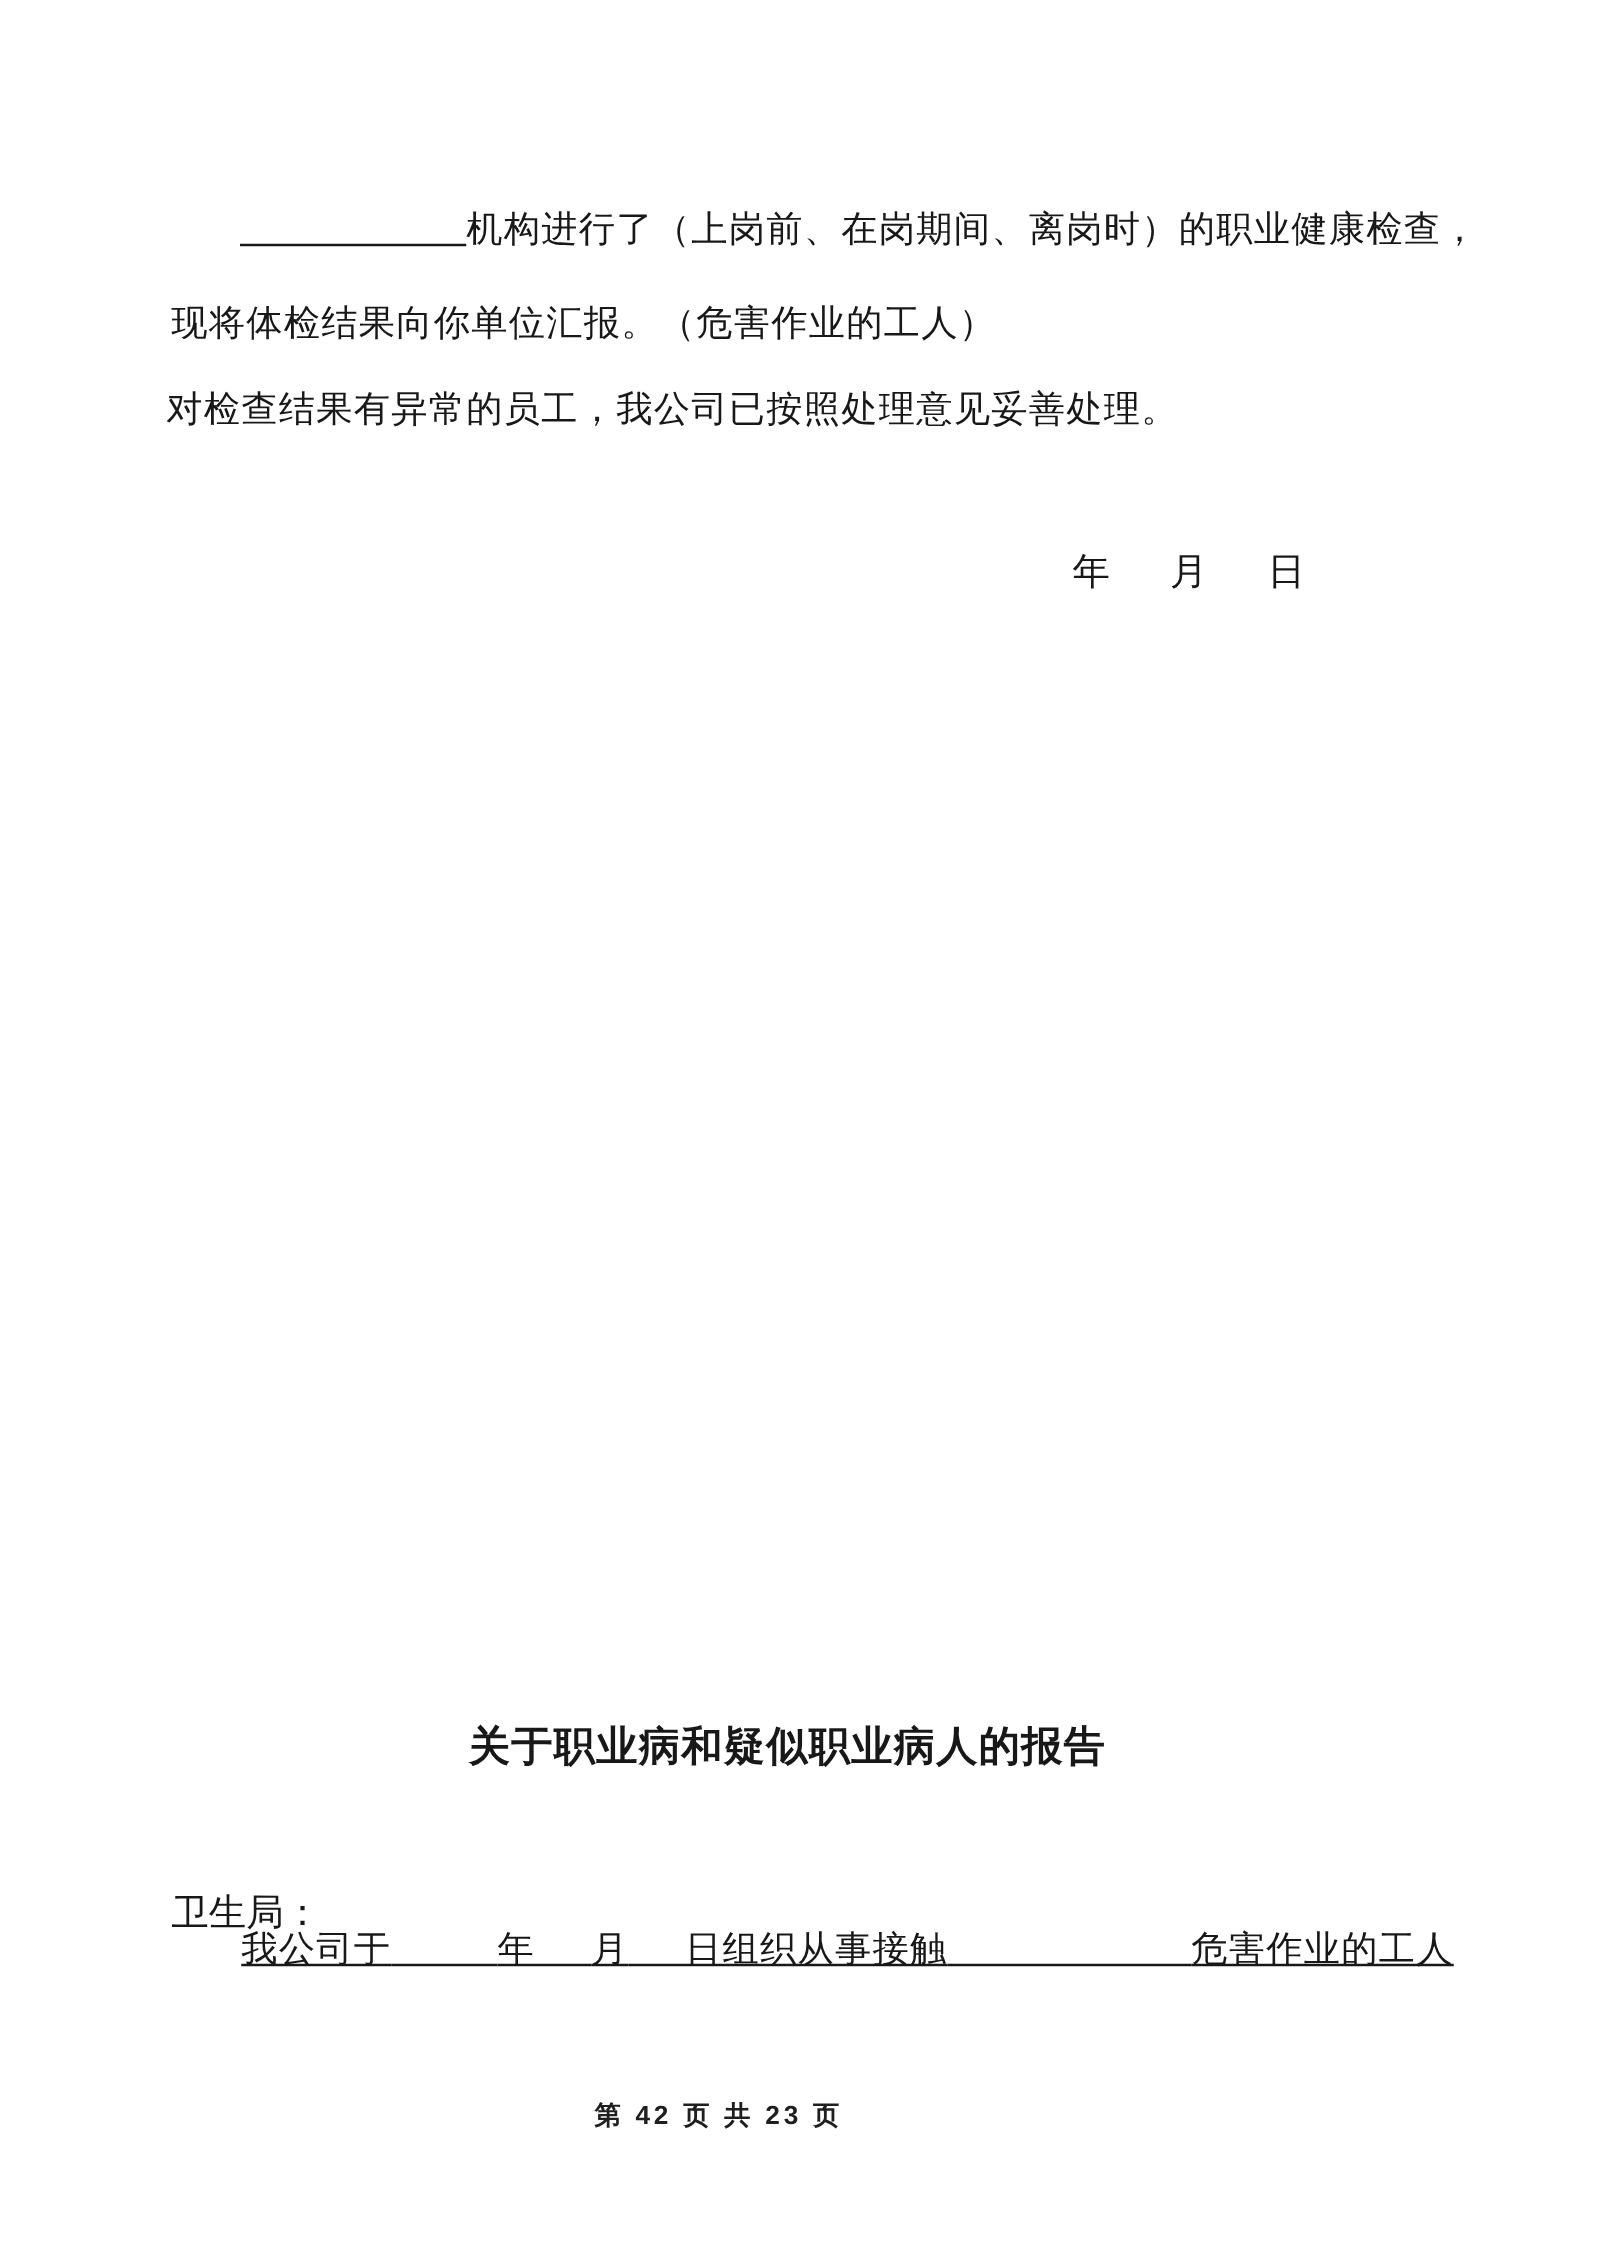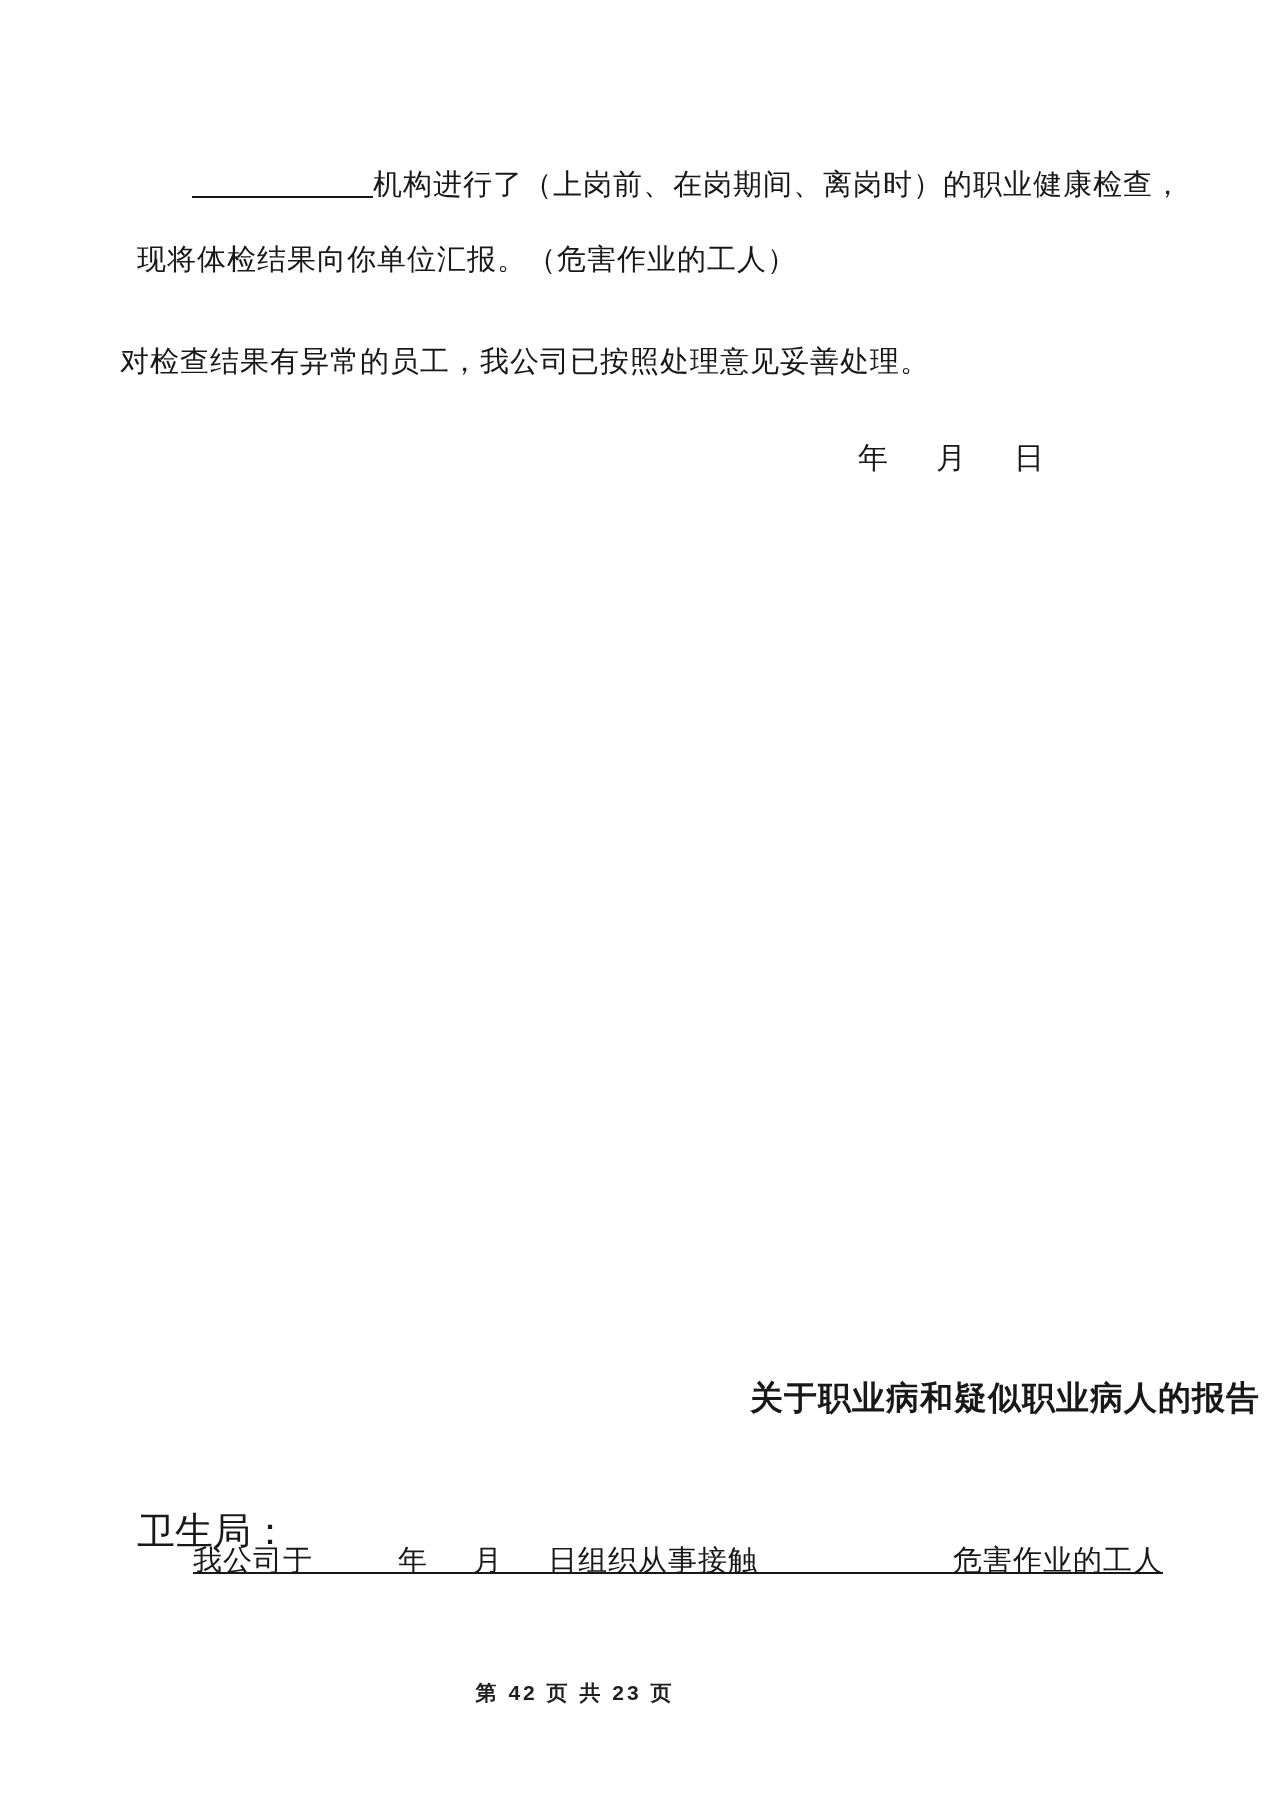--- a/index.html
+++ b/index.html
@@ -18,21 +18,21 @@
   }
   .line {
     position: absolute;
     font-size: 29px;
     line-height: 40px;
     white-space: nowrap;
     letter-spacing: 1px;
   }
   .l1 { left: 192px; top: 164px; }
   .l2 { left: 137px; top: 239px; }
-  .l3 { left: 120px; top: 308px; margin-top: 33px; }
+  .l3 { left: 133px; top: 308px; }
   .blank {
     display: inline-block;
     border-bottom: 2px solid #181818;
     height: 26px;
     vertical-align: -4px;
   }
   .w181 { width: 181px; }
   .w85  { width: 85px; }
   .w45  { width: 45px; }
   .w195 { width: 195px; }
@@ -43,31 +43,31 @@
     display: flex;
     gap: 48px;
     font-size: 30px;
     line-height: 40px;
   }
   .report-title {
     position: absolute;
     top: 1376px;
     left: 0;
     right: 0;
-    text-align: right;
+    text-align: center;
     font-size: 33px;
     line-height: 44px;
     font-weight: bold;
     letter-spacing: 1px;
   }
   .salutation {
     position: absolute;
     top: 1511px;
     left: 137px;
-    font-size: 38px;
+    font-size: 30px;
     line-height: 40px;
   }
   .lastline { left: 193px; top: 1540px; text-decoration: underline; }
   .page-footer {
     position: absolute;
     top: 1678px;
     left: 0;
     right: 0;
     text-align: center;
     transform: translateX(-55px);

